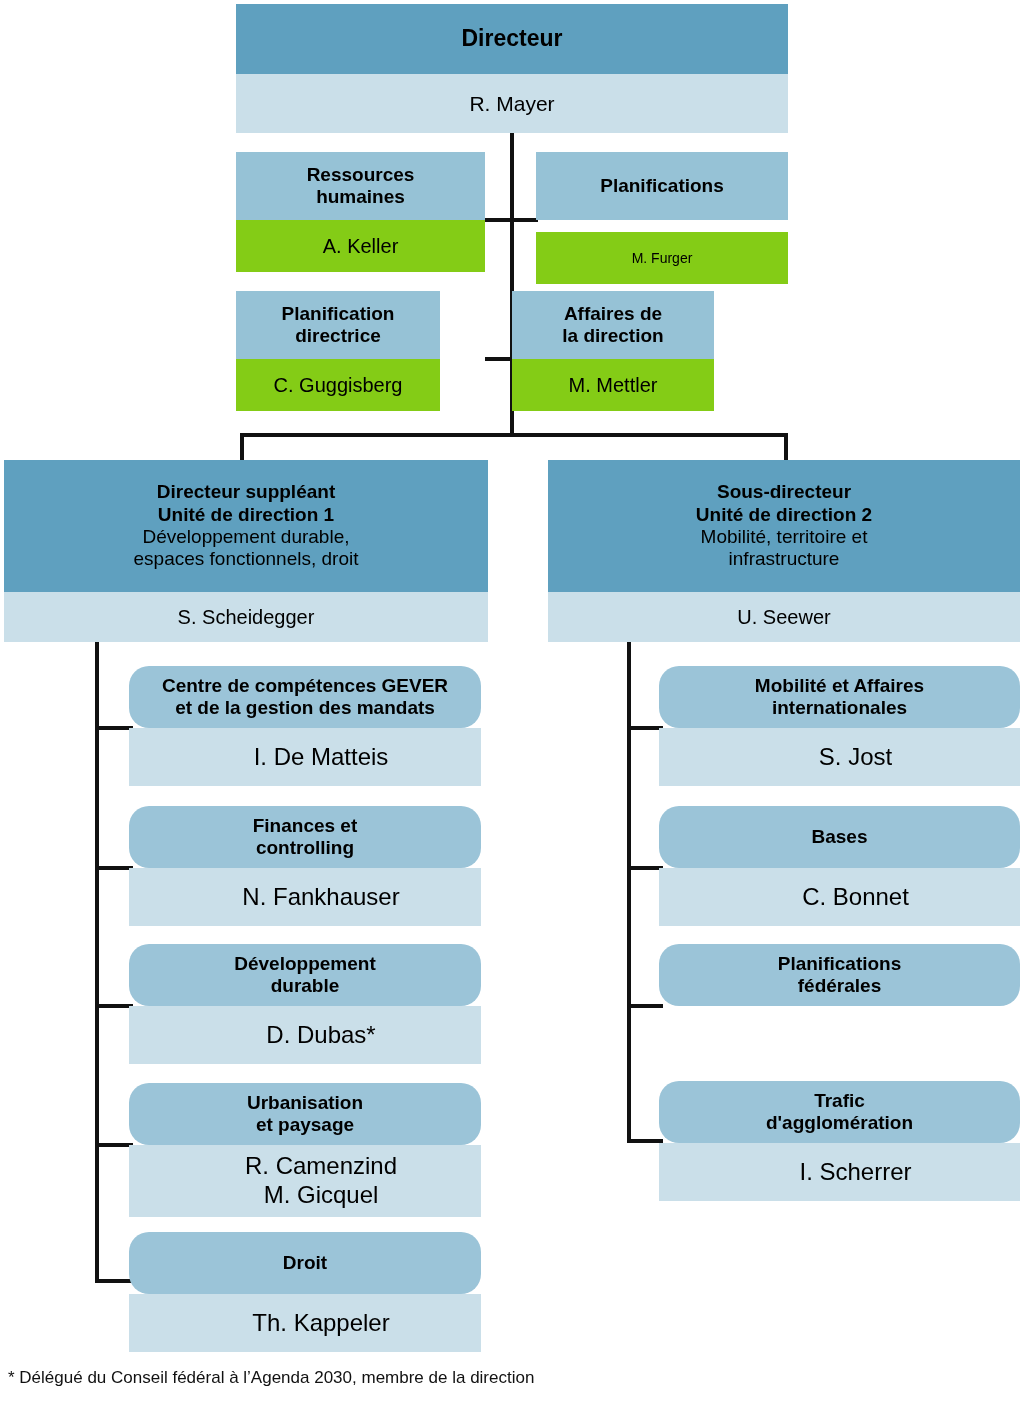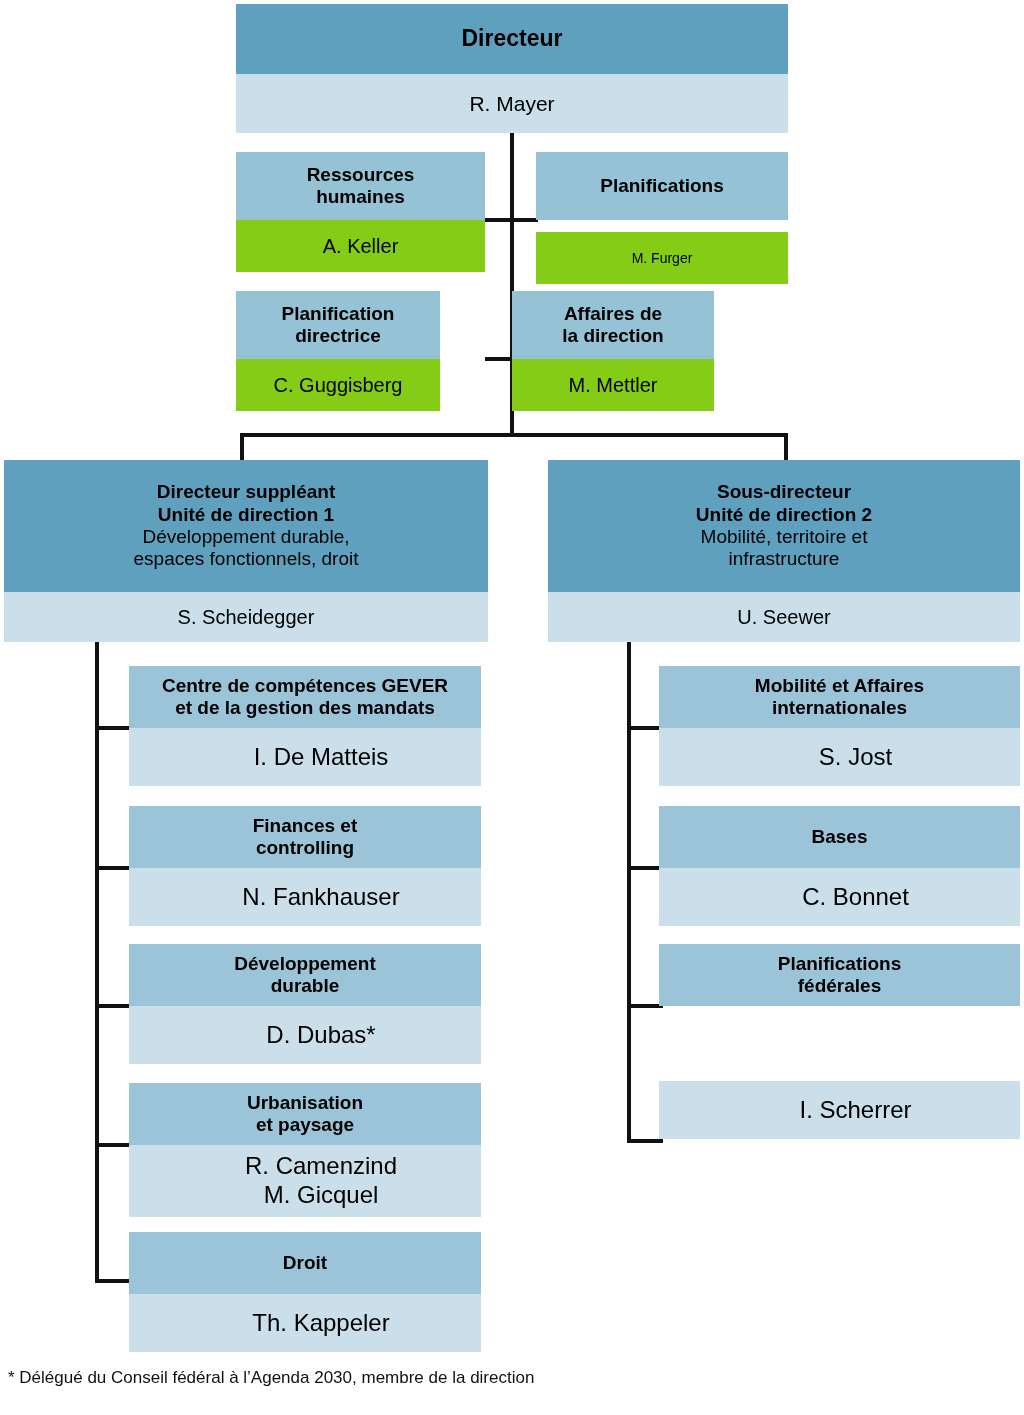--- a/index.html
+++ b/index.html
@@ -96,21 +96,21 @@
   #n-ud1 .hdr .sub { font-size: 19px; }
   #n-ud1 .body { height: 50px; font-size: 20px; text-align: center; }
 
   #n-ud2 { left: 548px; top: 460px; width: 472px; }
   #n-ud2 .hdr  { height: 132px; font-size: 19px; }
   #n-ud2 .hdr .sub { font-size: 19px; }
   #n-ud2 .body { height: 50px; font-size: 20px; }
 
   .leaf-l { left: 129px; width: 352px; }
   .leaf-r { left: 659px; width: 361px; }
-  .leaf .hdr  { height: 62px; font-size: 19px; }
+  .leaf .hdr  { height: 62px; font-size: 19px; border-radius: 20px; }
   .leaf .body { height: 58px; font-size: 24px; padding-left: 32px; }
   .leaf.two .body { height: 72px; }
 
   #l-gever { top: 666px; }
   #l-fin   { top: 806px; }
   #l-dev   { top: 944px; }
   #l-urb   { top: 1083px; }
   #l-droit { top: 1232px; }
 
   #r-mob  { top: 666px; }
@@ -292,18 +292,22 @@
 </div>
 
 <div class="node tone-light leaf leaf-r" id="r-plf">
   <div class="hdr">
     <span>Planifications</span>
     <span>fédérales</span>
   </div>
 </div>
 
 <div class="node tone-light leaf leaf-r" id="r-traf">
+  <div class="hdr">
+    <span>Trafic</span>
+    <span>d'agglomération</span>
+  </div>
   <div class="body">
     <span>I. Scherrer</span>
   </div>
 </div>
 
 <div id="footnote">* Délégué du Conseil fédéral à l’Agenda 2030, membre de la direction</div>
 
 </body></html>

